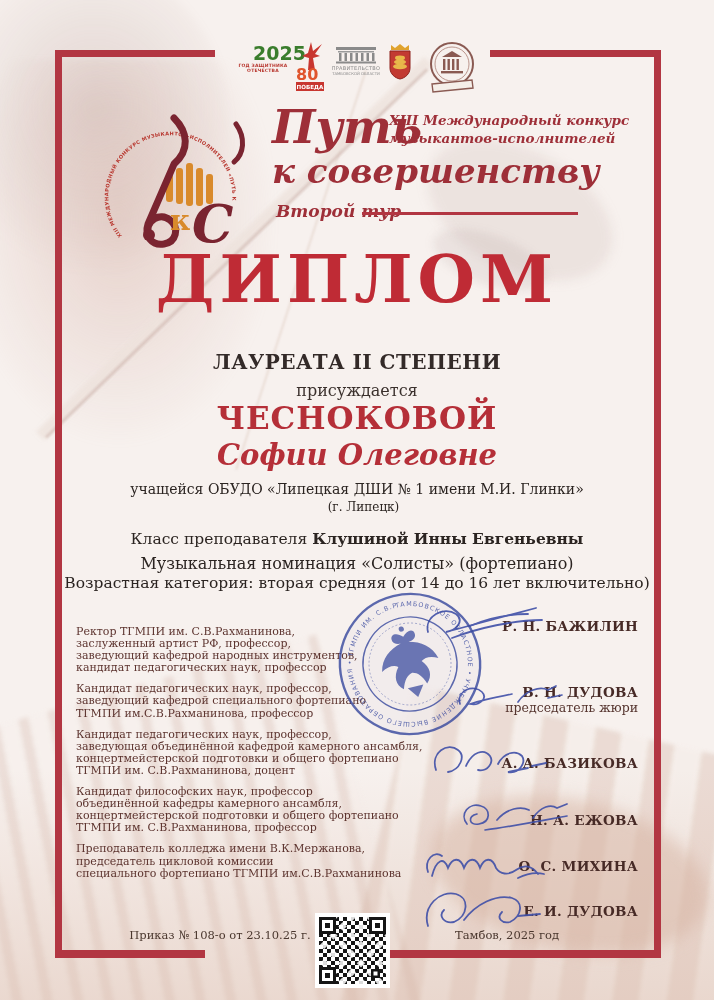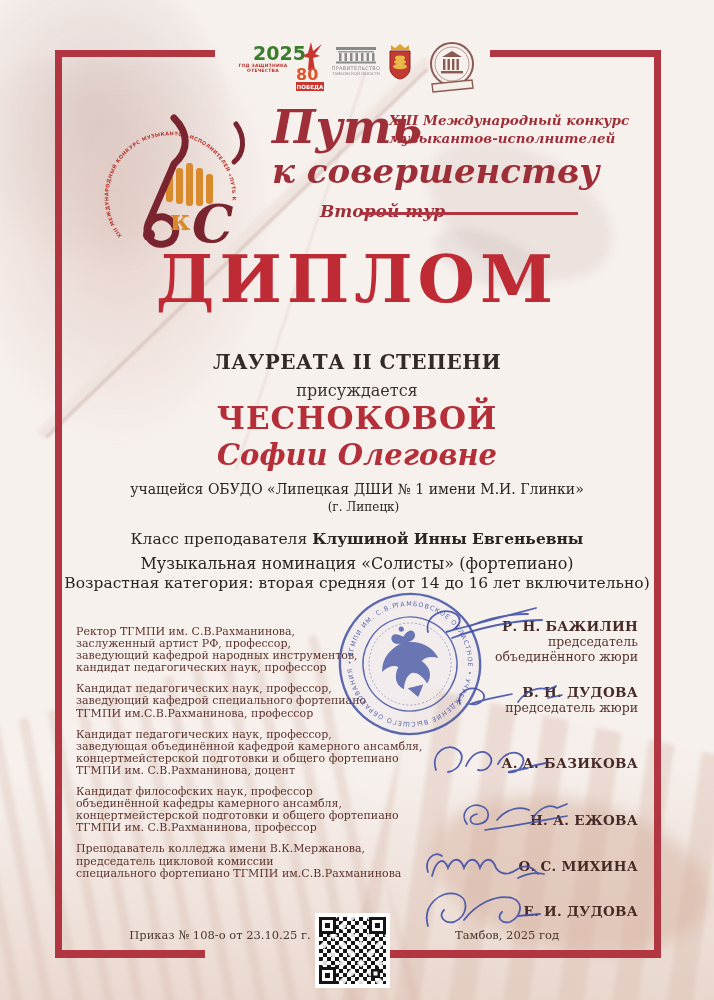--- a/index.html
+++ b/index.html
@@ -57,21 +57,21 @@
   .year-badge .cap{font-size:4.5px;font-weight:bold;color:#b8372f;line-height:1.2;letter-spacing:.2px;}
   .gov-badge{left:330px;top:46px;width:52px;text-align:center;color:#8a8a8a;}
   .gov-badge .l1{font-size:5px;letter-spacing:.3px;margin-top:1px;}
   .gov-badge .l2{font-size:3.8px;}
 
   
   .title-red{color:var(--titlered);font-style:italic;font-weight:bold;}
   .t-putj{left:272px;top:104px;font-size:46px;line-height:1;}
   .t-sov{left:272px;top:154px;font-size:34px;line-height:1;}
   .t-edition{left:389px;top:112px;font-size:13.5px;line-height:1.3;color:var(--titlered);font-style:italic;font-weight:bold;}
-  .t-round{left:276px;top:201px;font-size:17px;margin-left:44px;}
+  .t-round{left:276px;top:201px;font-size:17px;}
   .t-line{left:362px;top:212px;width:216px;height:3px;background:var(--frame);}
 
   
   .h-diplom{top:246px;font-size:66px;font-weight:bold;color:var(--red);letter-spacing:5px;line-height:1;}
   .h-degree{top:350px;font-size:20px;font-weight:bold;color:#332a28;letter-spacing:.5px;}
   .h-verb{top:381px;font-size:16px;color:#3a302c;}
   .h-surname{top:400px;font-size:31px;font-weight:bold;color:#b52f38;letter-spacing:1px;line-height:1.2;}
   .h-name{top:438px;font-size:29px;font-weight:bold;font-style:italic;color:#b52f38;line-height:1.2;}
   .h-school{top:481px;font-size:14px;color:var(--ink);}
   .h-city{top:500px;font-size:12px;color:var(--ink);padding-left:13px;}
@@ -244,22 +244,20 @@
 концертмейстерской подготовки и общего фортепиано
 ТГМПИ им. С.В.Рахманинова, профессор</div>
     <div class="pos pre">Преподаватель колледжа имени В.К.Мержанова,
 председатель цикловой комиссии
 специального фортепиано ТГМПИ им.С.В.Рахманинова</div>
   </div>
 
   
   <div class="abs sign-entry" style="top:618px;">
     <div class="nm">Р. Н. БАЖИЛИН</div>
-    <div class="rl pre">председатель
-объединённого жюри</div>
   </div>
   <div class="abs sign-entry" style="top:684px;">
     <div class="nm">В. Н. ДУДОВА</div>
     <div class="rl pre">председатель жюри</div>
   </div>
   <div class="abs sign-entry" style="top:755px;">
     <div class="nm">А. А. БАЗИКОВА</div>
   </div>
   <div class="abs sign-entry" style="top:812px;">
     <div class="nm">Н. А. ЕЖОВА</div>

